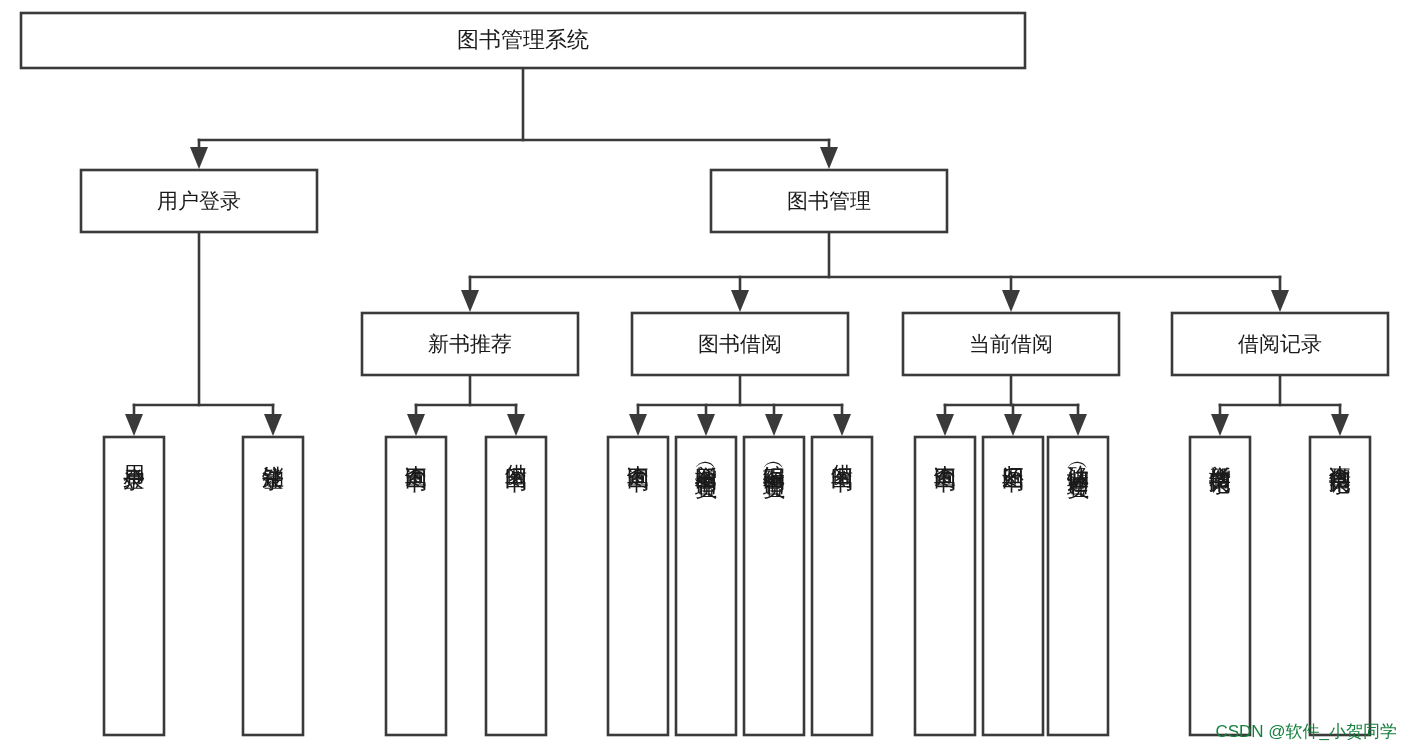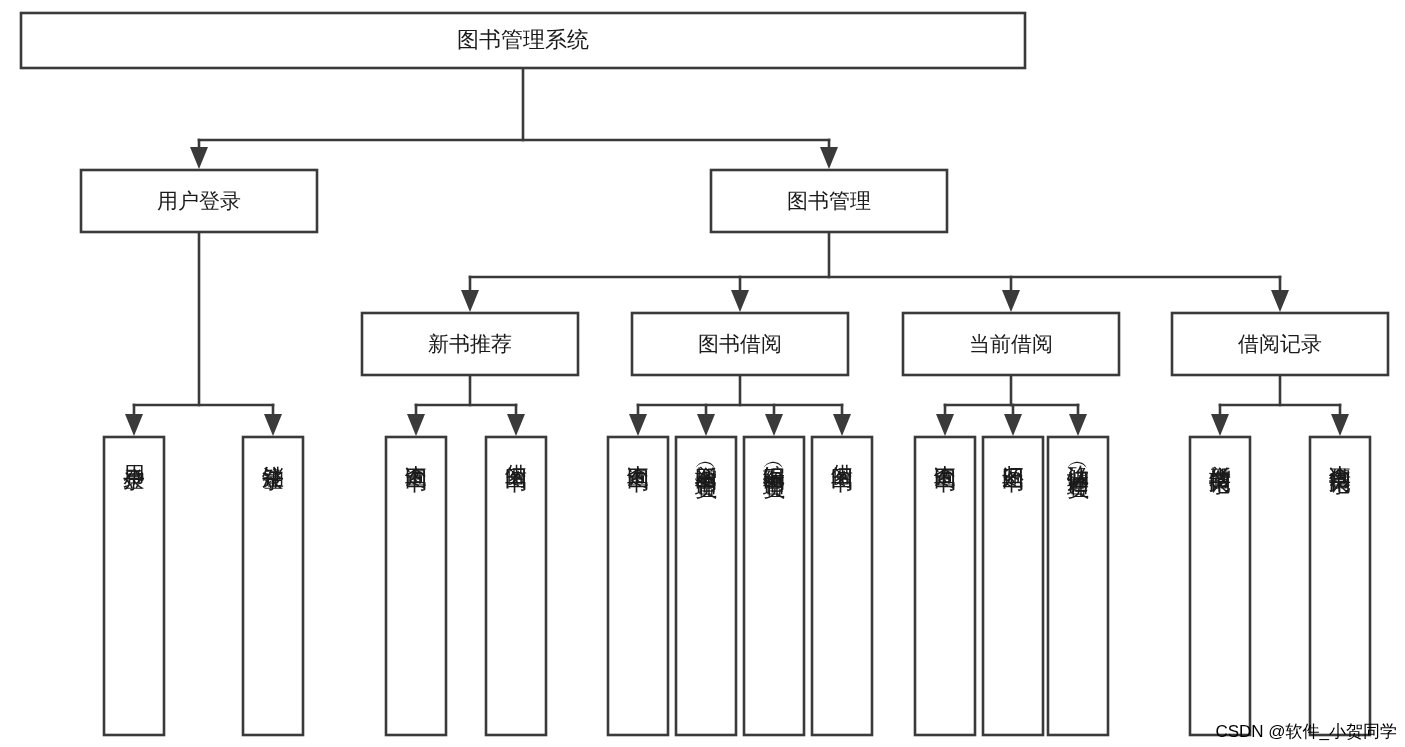--- a/index.html
+++ b/index.html
@@ -71,21 +71,21 @@
     color: #1a1a1a;
     letter-spacing: 2px;
     white-space: nowrap;
   }
   .watermark {
     position: absolute;
     right: 8px;
     bottom: 4px;
     font-family: "Liberation Sans", "DejaVu Sans", sans-serif;
     font-size: 17px;
-    color: #000000;
+    color: #15803d;
     white-space: nowrap;
   }
 </style>
 </head>
 <body>
 
 <div id="diagram-root">
   <svg id="tree-svg" viewBox="0 0 1405 747">
     <defs></defs>
     <g id="connectors-layer">

